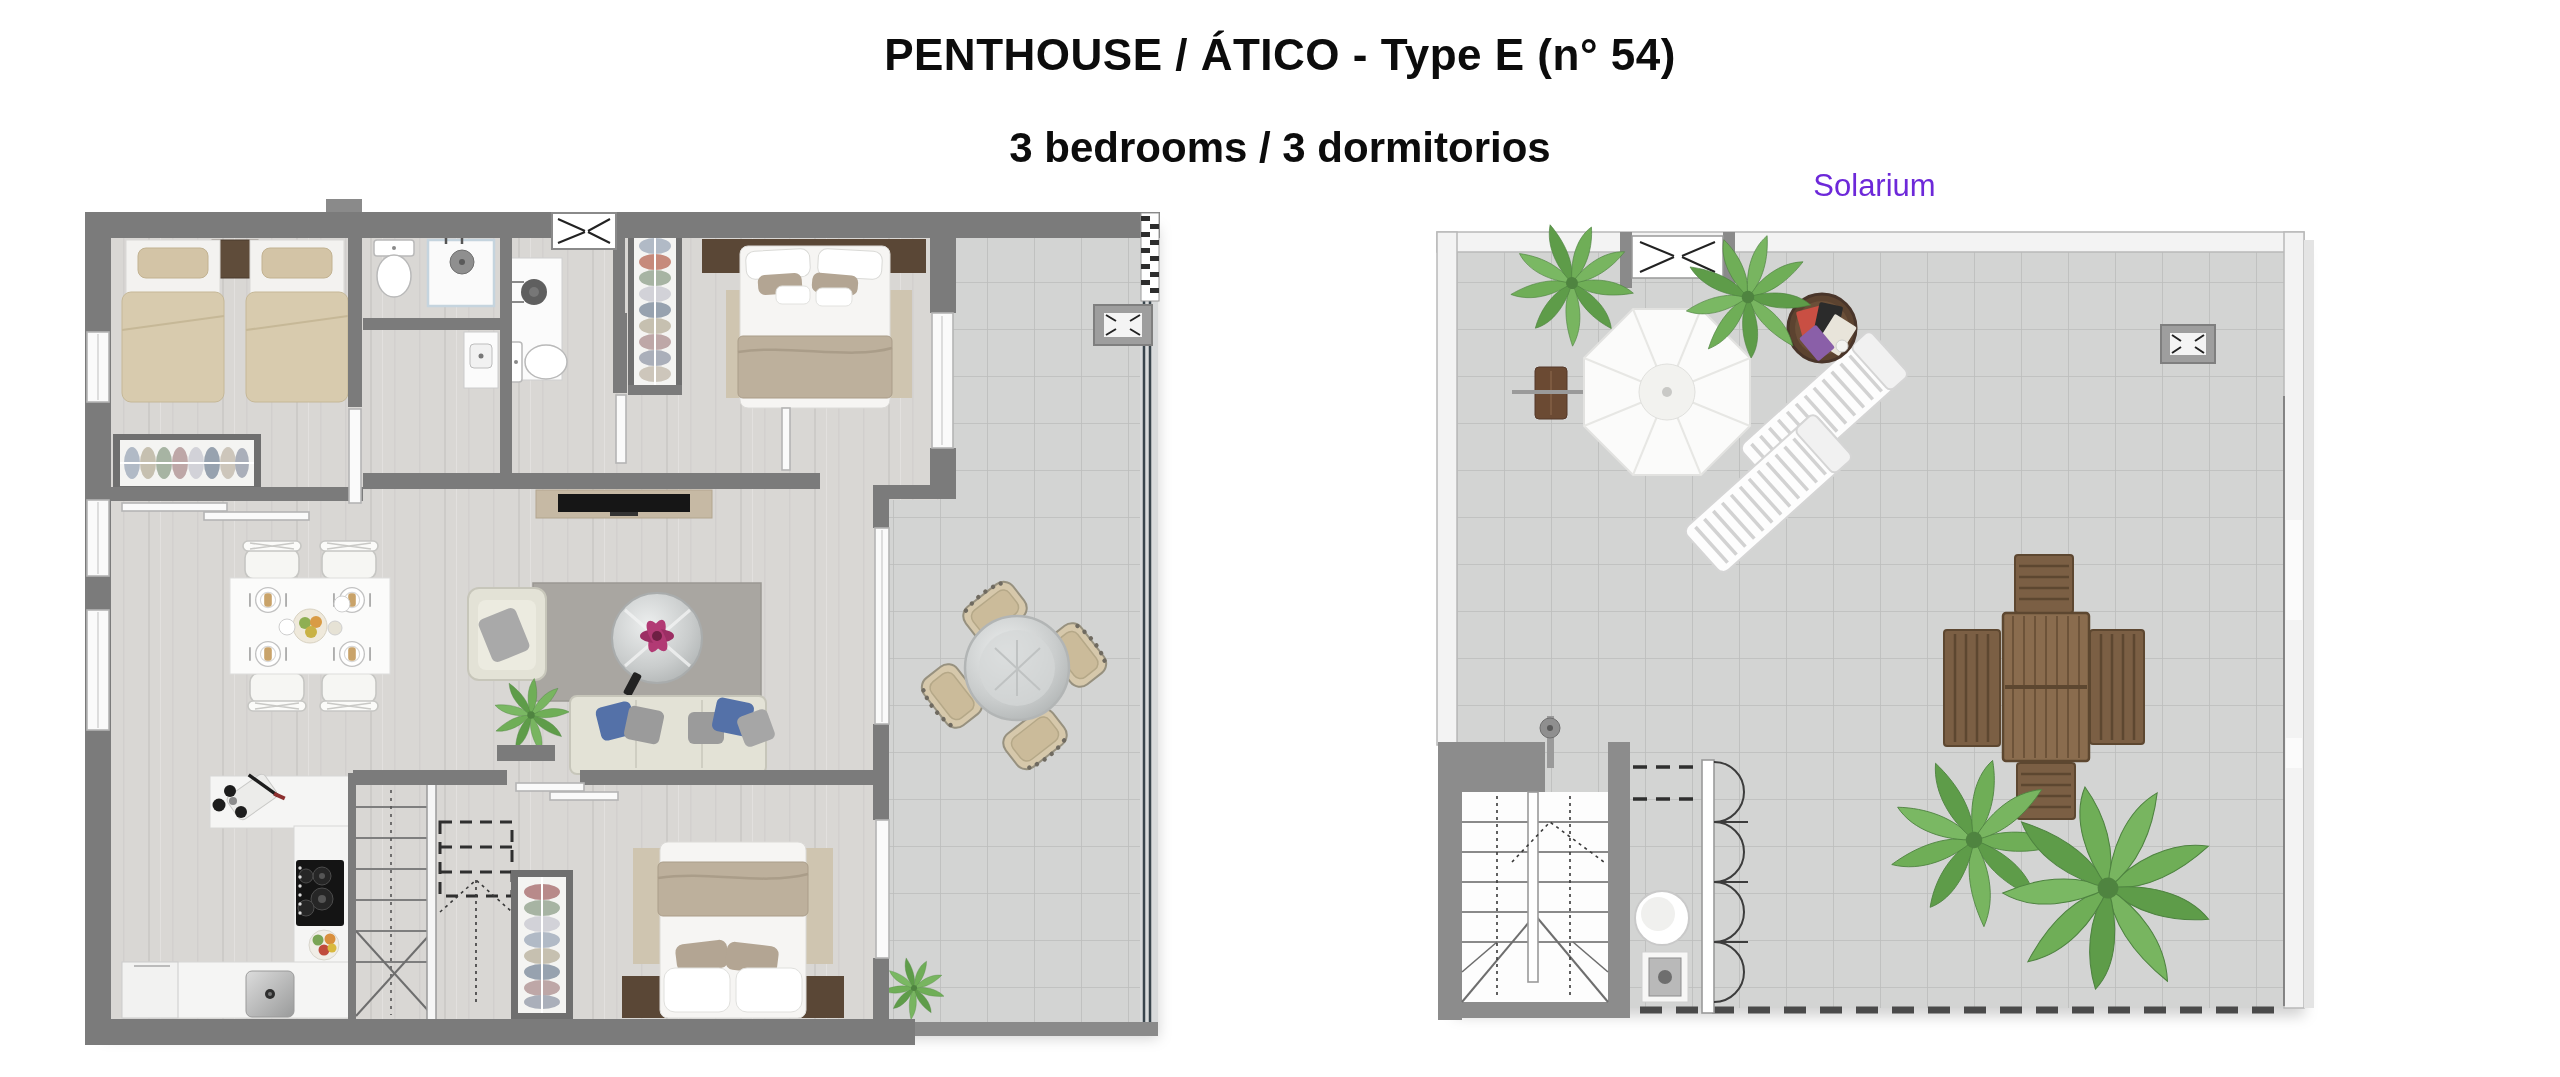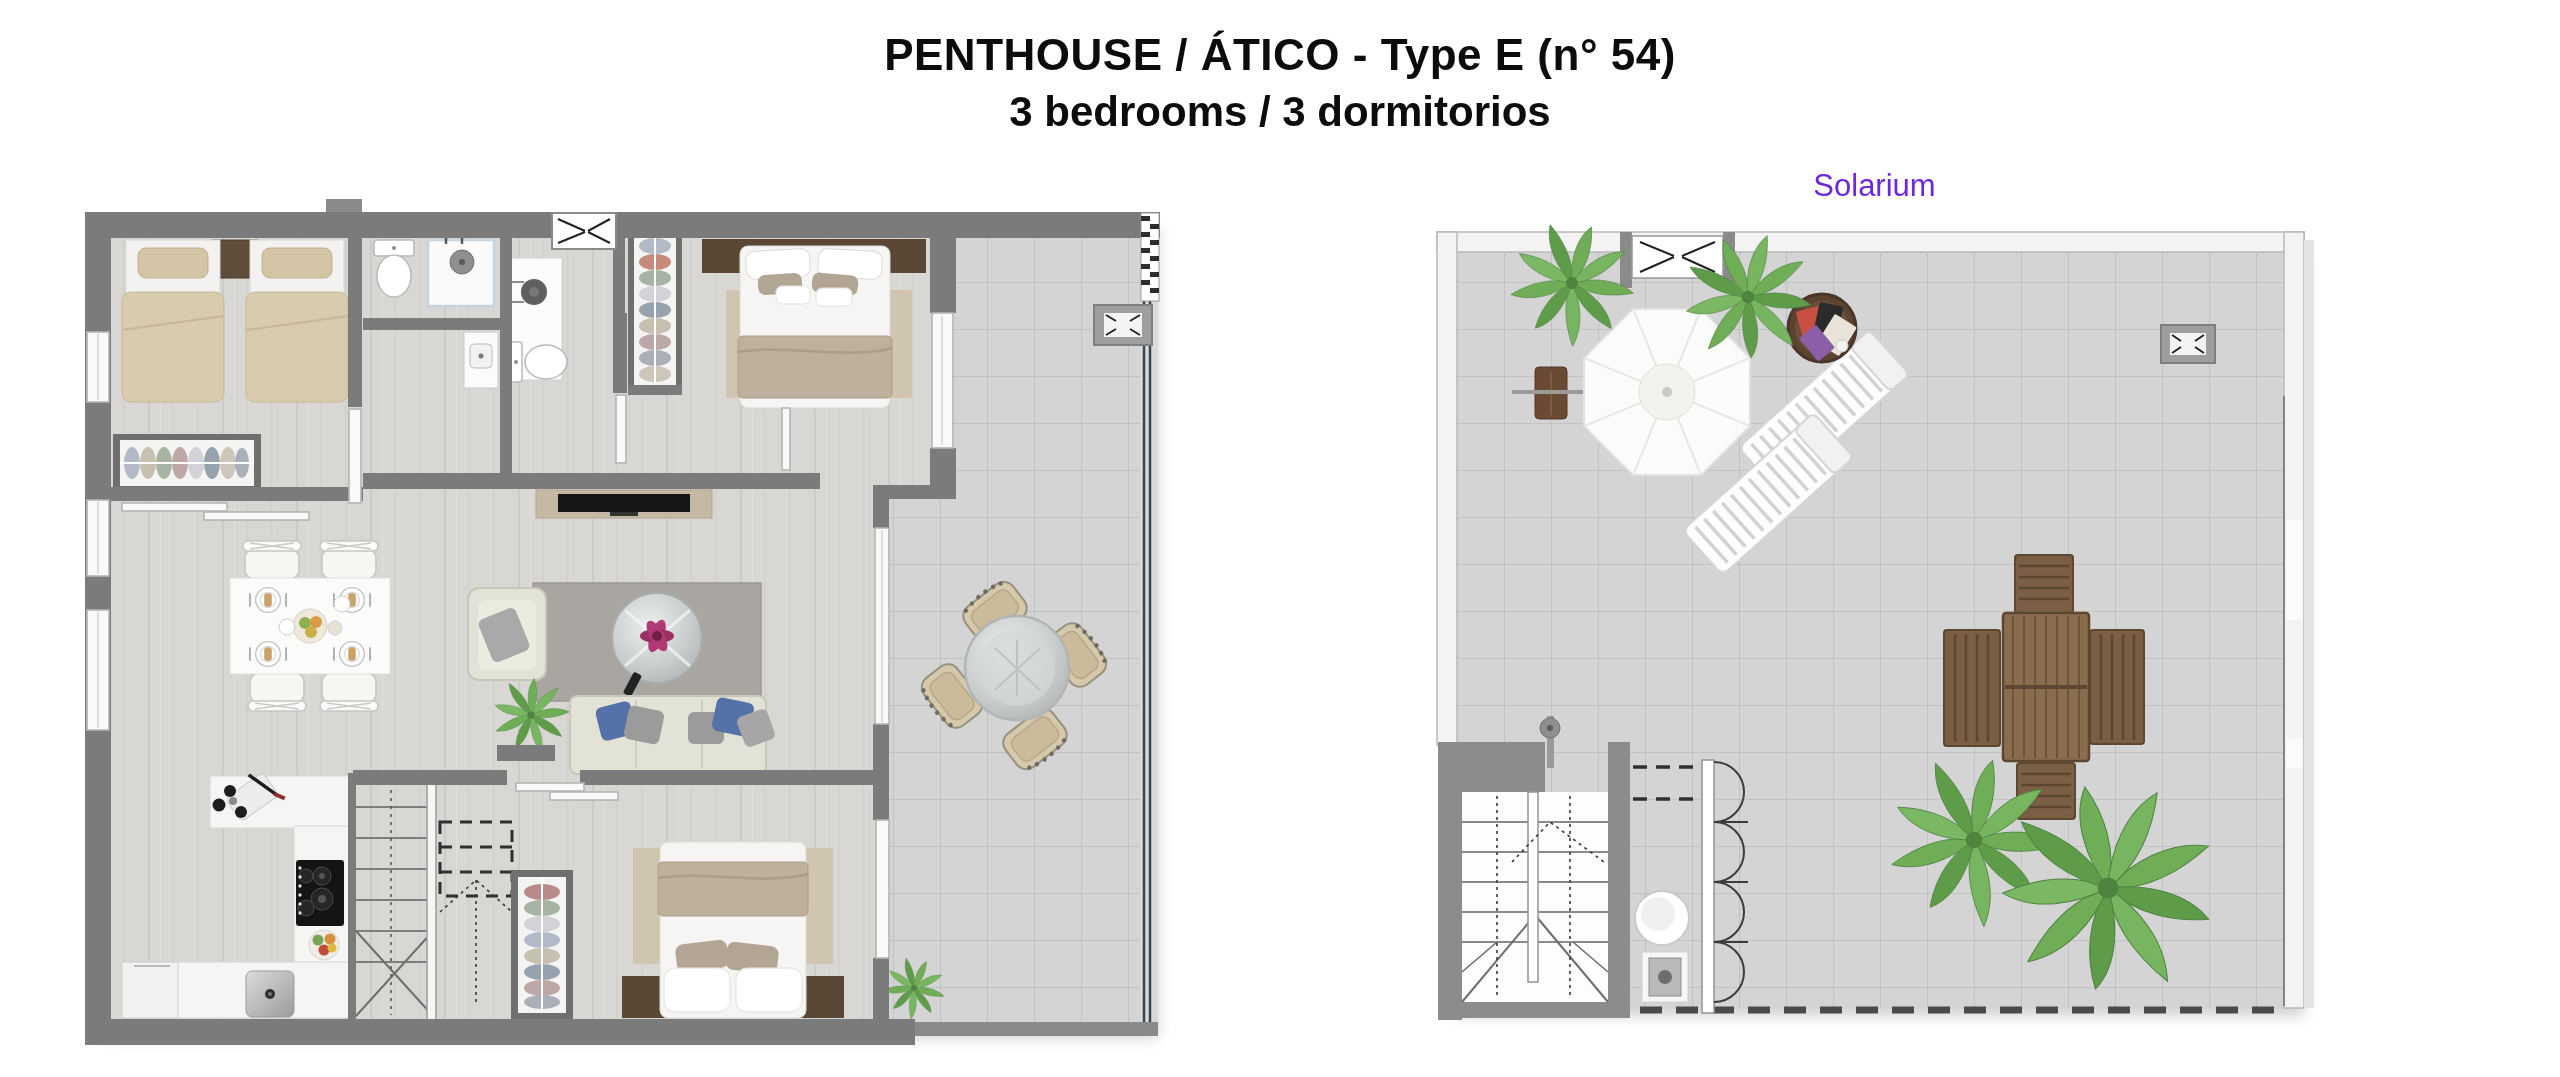--- a/index.html
+++ b/index.html
@@ -1,20 +1,20 @@
 <!DOCTYPE html>
 <html><head>
 <meta charset="utf-8">
 <style>
   html,body{margin:0;padding:0;background:#ffffff;}
   .page{position:relative;width:2560px;height:1077px;background:#ffffff;overflow:hidden;
         font-family:"Liberation Sans", sans-serif;}
   .title-block{position:absolute;top:26px;left:0;width:100%;text-align:center;color:#0c0c0c;}
   .title-line1{font-size:44px;font-weight:bold;letter-spacing:0.5px;line-height:58px;}
-  .title-line2{font-size:42px;font-weight:bold;line-height:56px;}
+  .title-line2{font-size:42px;font-weight:bold;line-height:56px;margin-top:36px;}
   .solarium-label{position:absolute;top:168px;left:1437px;width:875px;text-align:center;
                   font-size:31px;color:#6d28d9;font-weight:400;}
   svg.plans{position:absolute;left:0;top:0;}
 </style>
 </head>
 <body>
 
 <div class="page">
 
   <div class="title-block">

